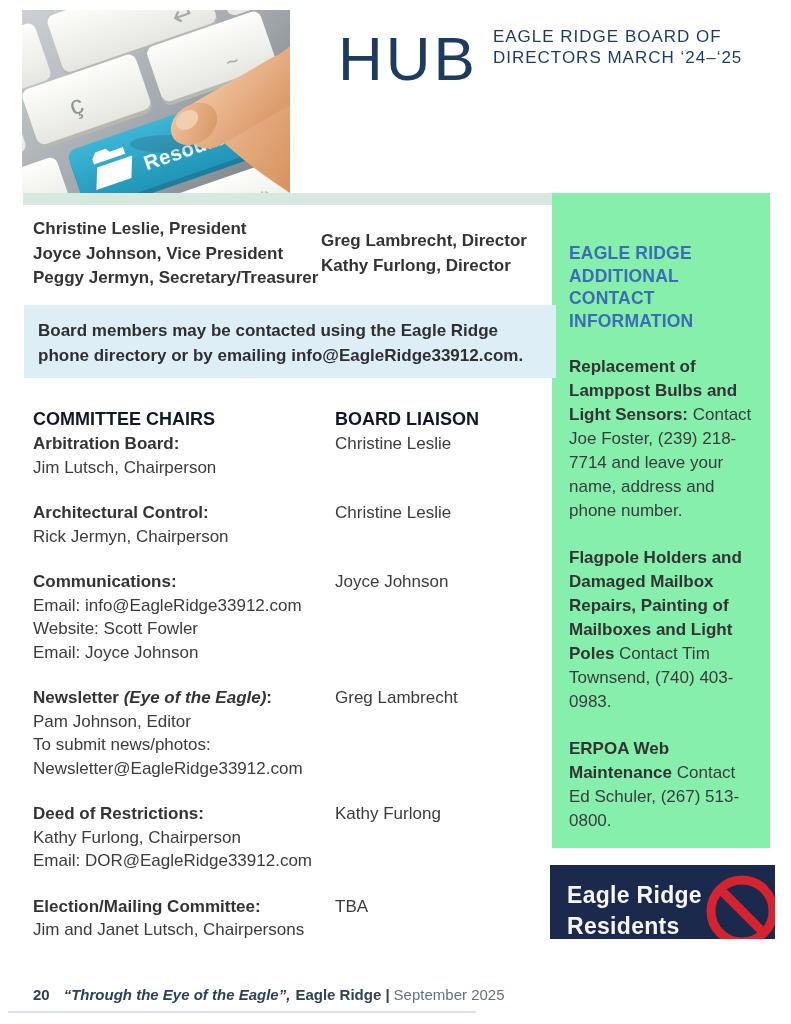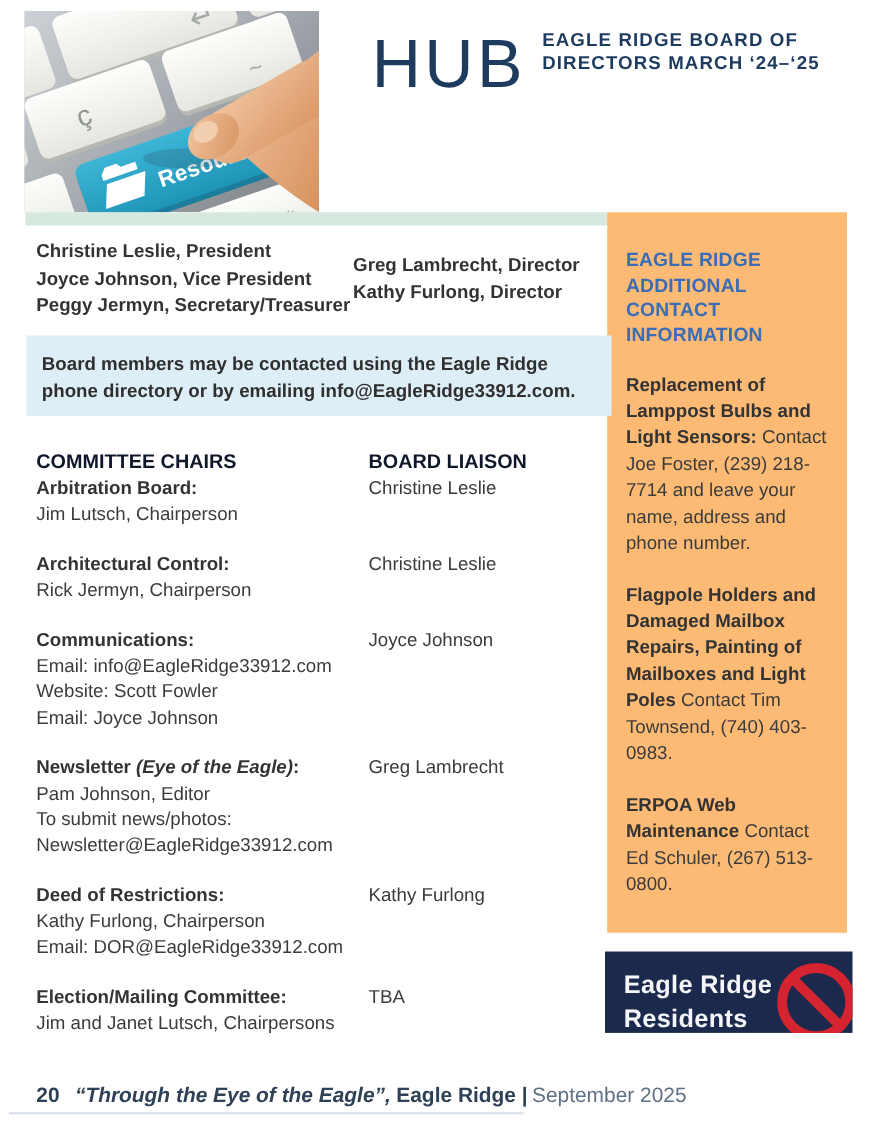--- a/index.html
+++ b/index.html
@@ -8,27 +8,27 @@
 
   
   .photo{position:absolute;left:22px;top:10px;width:268px;height:183px;}
   .photo svg{display:block;}
 
   
   .title-block{position:absolute;left:338px;top:26px;color:#1d3a5f;}
   .title-line1{font-size:62px;font-weight:700;letter-spacing:3px;line-height:66px;white-space:nowrap;}
   .title-row2{display:flex;align-items:flex-end;}
   .title-line2{font-size:62px;font-weight:400;letter-spacing:3px;line-height:62px;}
-  .subtitle{margin-left:15px;margin-bottom:22px;font-size:17px;font-weight:700;
+  .subtitle{margin-left:15px;margin-bottom:22px;font-size:17px;font-weight:400;
             letter-spacing:1px;line-height:21px;white-space:nowrap;}
 
   
   .green-band{position:absolute;left:23px;top:193px;width:747px;height:12px;background:#d7e8de;}
-  .sidebar{position:absolute;left:552px;top:193px;width:218px;height:655px;background:#fdba74;
-           box-sizing:border-box;padding:32px 15px 0 17px;}
+  .sidebar{position:absolute;left:552px;top:193px;width:218px;height:655px;background:#86efac;
+           box-sizing:border-box;padding:49px 15px 0 17px;}
   .sb-header{color:#3a6db6;font-weight:700;font-size:17.5px;line-height:22.5px;width:160px;letter-spacing:.2px;}
   .sb-section{margin-top:23px;font-size:17px;line-height:24px;color:#3b3b3b;}
   .sb-heading{font-weight:700;color:#333333;}
 
   
   .board{position:absolute;left:33px;top:217px;width:505px;font-size:17px;font-weight:700;
          color:#333333;line-height:24.5px;}
   .board-col-right{position:absolute;left:288px;top:0;margin-top:12px;}
 
   
@@ -47,21 +47,21 @@
   .c-line{font-weight:400;}
 
   
   .banner{position:absolute;left:550px;top:865px;width:225px;height:74px;background:#1b2a4c;
           overflow:hidden;color:#f4f6f9;}
   .banner-text{position:absolute;left:17px;top:15px;font-size:23px;font-weight:700;
                line-height:31px;letter-spacing:.3px;}
   .no-symbol{position:absolute;right:-5px;top:8px;width:76px;height:76px;}
 
   
-  .footer{position:absolute;left:33px;top:986px;font-size:19px;color:#2e4156;white-space:nowrap;}
+  .footer{position:absolute;left:33px;top:986px;font-size:15px;color:#2e4156;white-space:nowrap;}
   .f-num{font-weight:700;margin-right:14px;}
   .f-quote{font-style:italic;font-weight:700;margin-right:5px;}
   .f-pub{font-weight:700;margin-right:4px;}
   .f-date{font-weight:400;color:#5f7184;}
   .footer-rule{position:absolute;left:8px;top:1011px;width:468px;height:2px;background:#dbe1e8;}
 </style>
 </head>
 <body>
 
 <div class="page">

